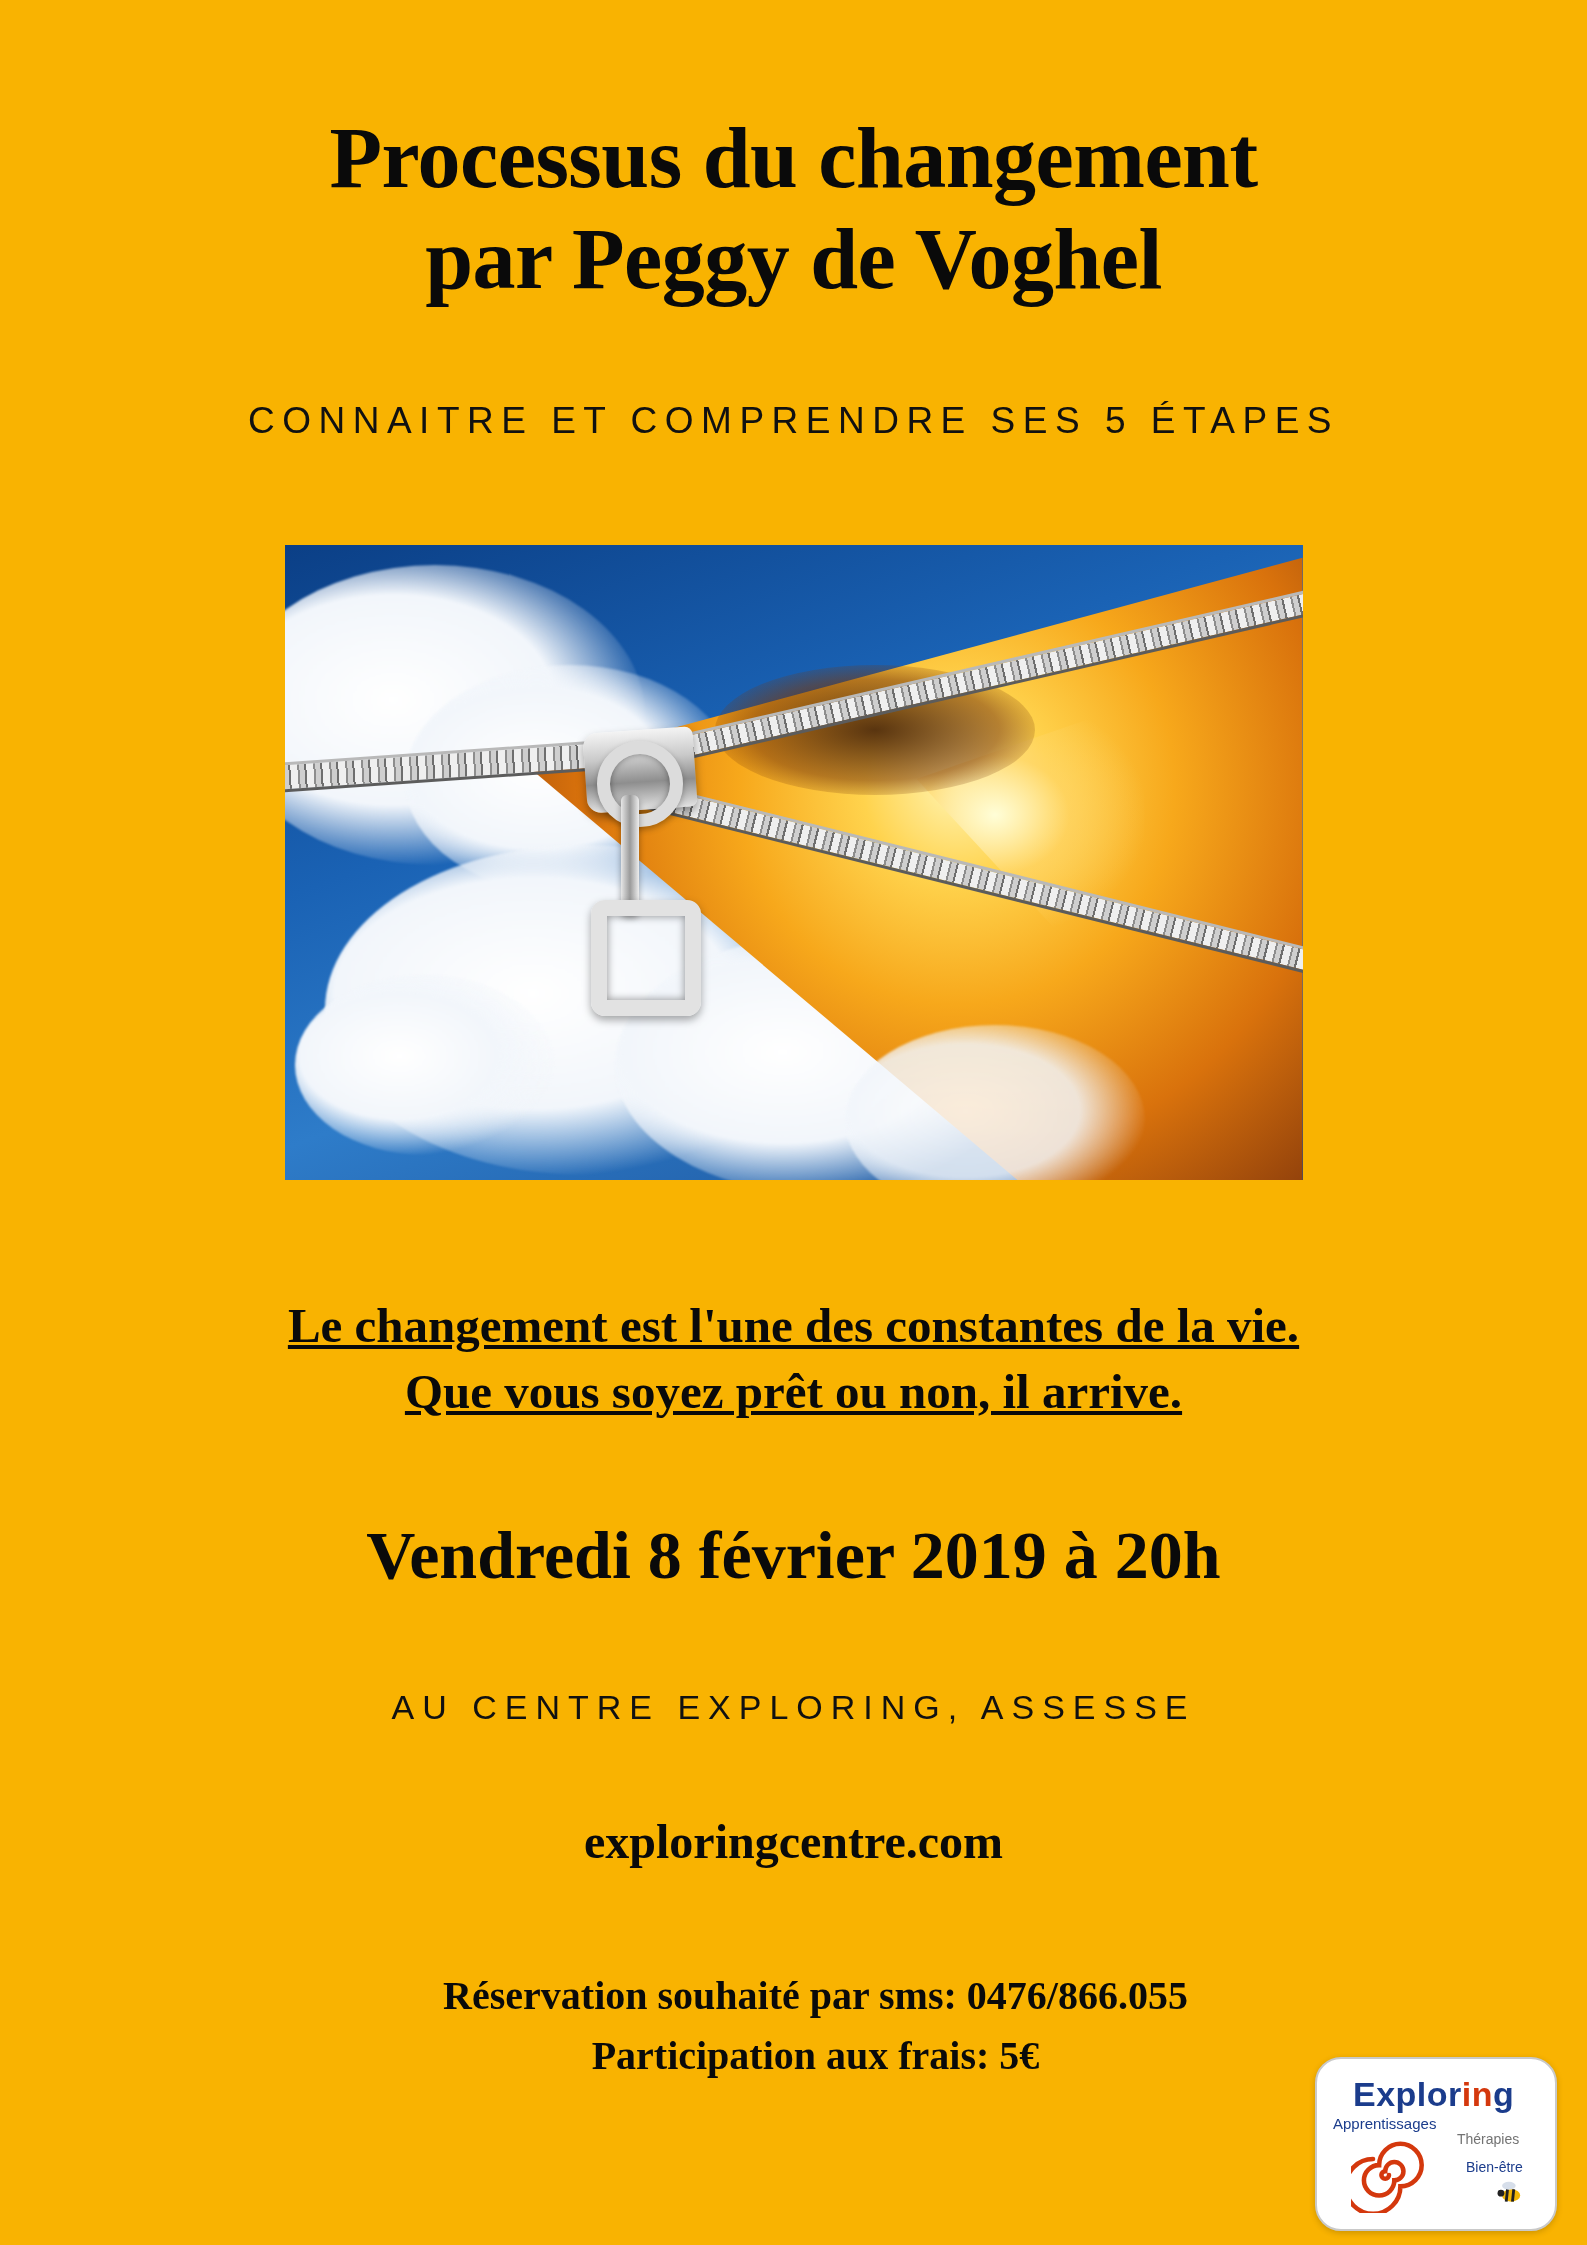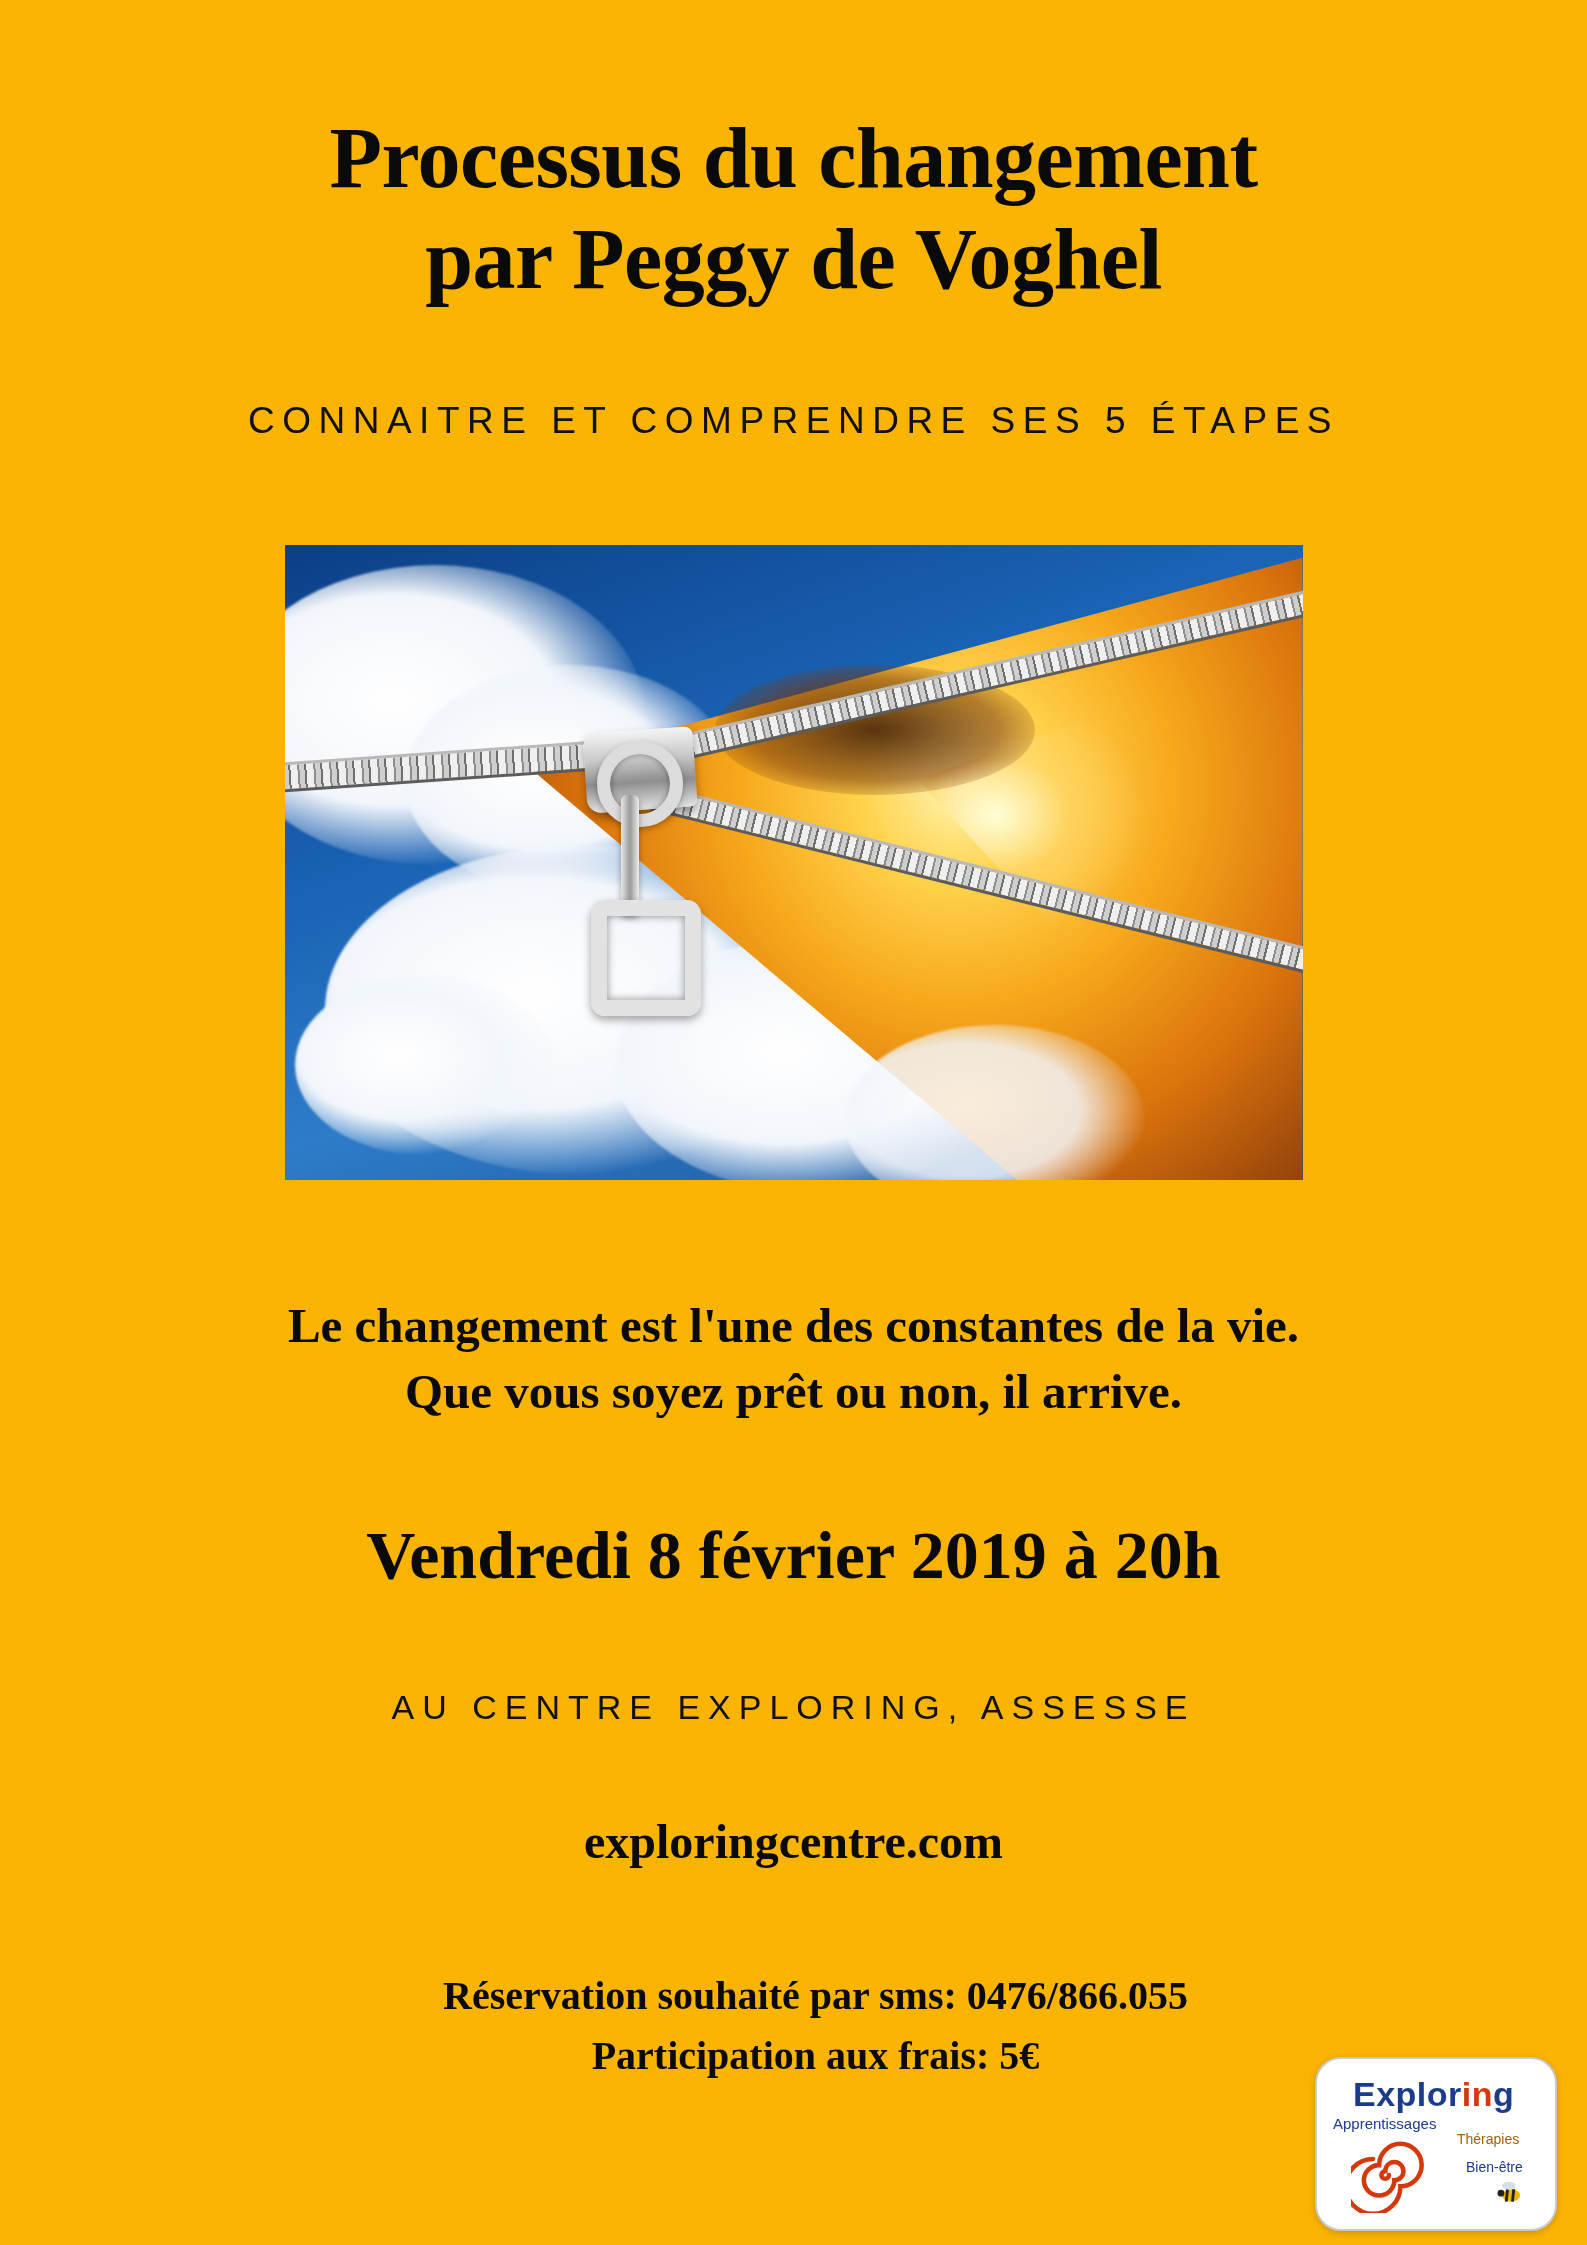--- a/index.html
+++ b/index.html
@@ -159,20 +159,21 @@
   }
 
   .quote {
     margin-top: 102px;
     text-align: center;
     font-family: "Liberation Serif", serif;
     font-weight: bold;
     font-size: 49px;
     line-height: 1.35;
     color: #0a0a0a;
+    text-decoration: underline;
   }
 
   .date {
     margin-top: 80px;
     text-align: center;
     font-family: "Liberation Serif", serif;
     font-weight: bold;
     font-size: 68px;
     color: #0a0a0a;
   }
@@ -235,21 +236,21 @@
     left: 16px; top: 56px;
     font-family: "Liberation Sans", sans-serif;
     font-size: 15px;
     color: #1b3c8c;
   }
   .logo-sub2 {
     position: absolute;
     left: 140px; top: 72px;
     font-family: "Liberation Sans", sans-serif;
     font-size: 14px;
-    color: #a16207;
+    color: #737373;
   }
   .logo-sub3 {
     position: absolute;
     left: 149px; top: 100px;
     font-family: "Liberation Sans", sans-serif;
     font-size: 14px;
     color: #1b3c8c;
   }
   .spiral {
     position: absolute;

